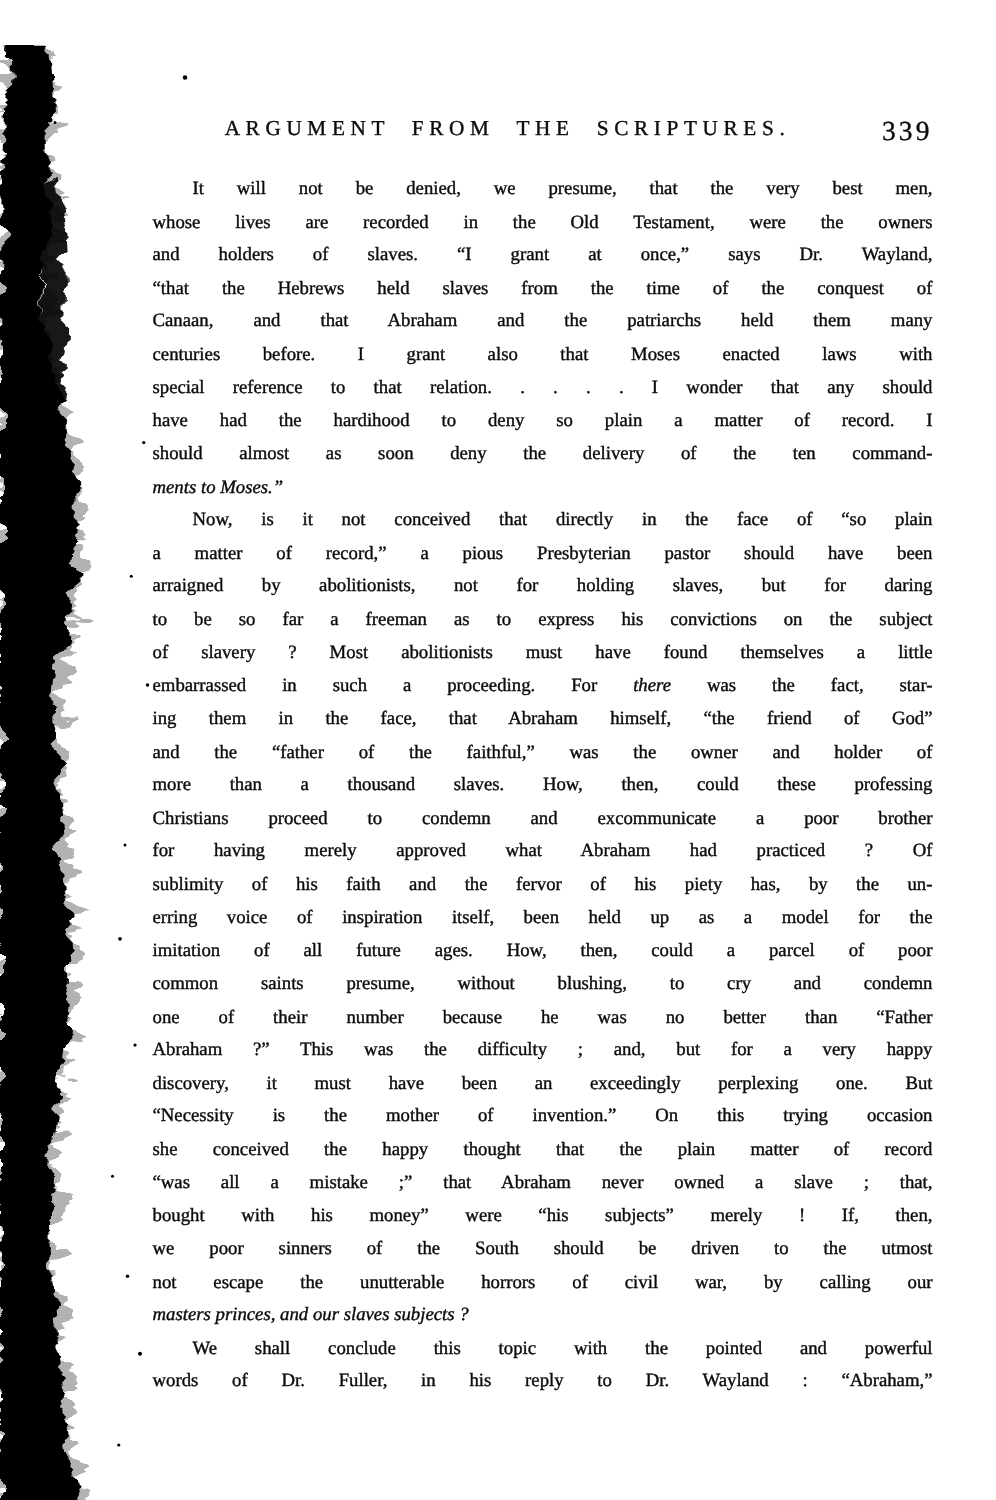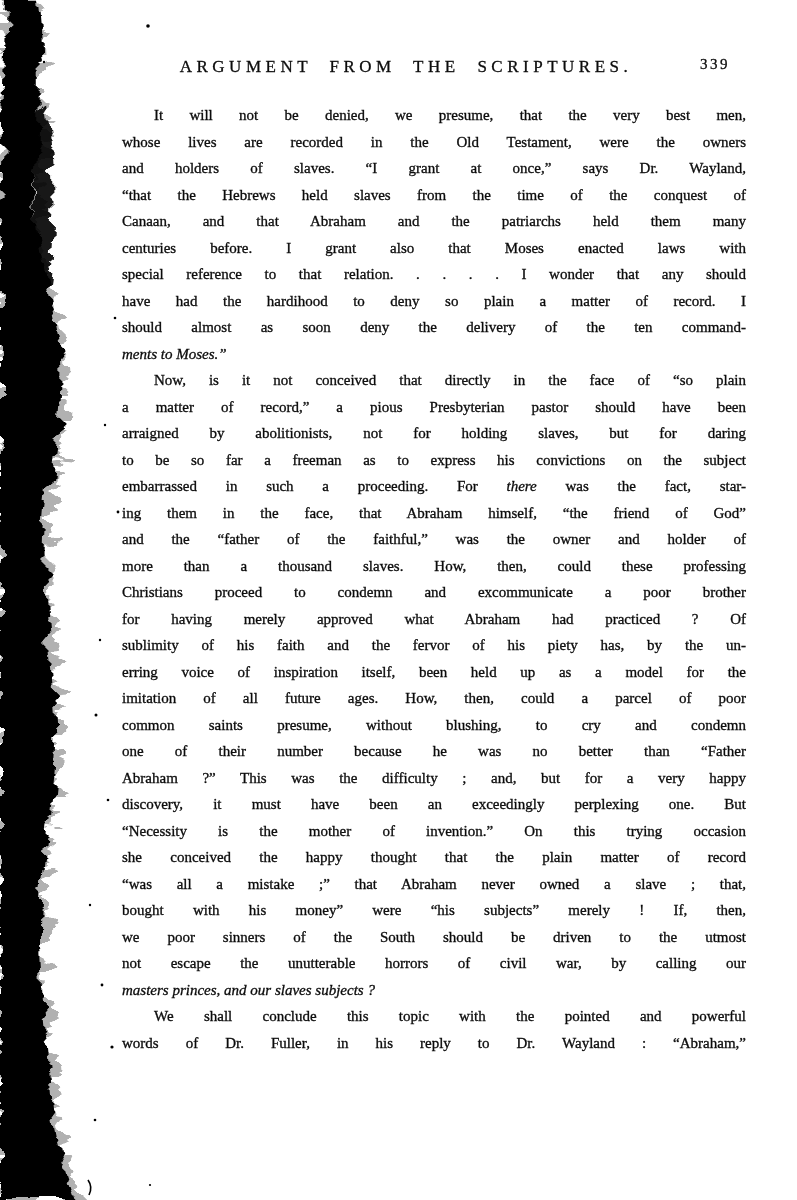--- a/index.html
+++ b/index.html
@@ -4,37 +4,37 @@
 <style>
   html,body{margin:0;padding:0;}
   body{
     width:797px;height:1200px;
     background:#ffffff;
     position:relative;
     overflow:hidden;
     font-family:"Liberation Serif","DejaVu Serif",serif;
     color:#0c0c0c;
   }
-  .page{position:absolute;inset:0;}
+  .page{position:absolute;inset:0;margin-top:36px;}
   .binding-svg{position:absolute;left:0;top:0;}
   .running-head{
     position:absolute;top:57px;left:122px;width:624px;height:26px;
     -webkit-text-stroke:0.3px currentColor;
   }
   .head-title{
     text-align:center;
     font-size:17px;
     letter-spacing:4.5px;
     word-spacing:9px;
     padding-right:56px;
     white-space:nowrap;
   }
   .page-number{
-    position:absolute;right:16px;top:-1px;
-    font-size:15px;letter-spacing:2.5px;
+    position:absolute;right:0px;top:-1px;
+    font-size:22px;letter-spacing:2.5px;
   }
   .text-block{
     position:absolute;left:122px;top:102px;width:624px;
     font-size:15px;line-height:26.5px;
     -webkit-text-stroke:0.32px currentColor;
   }
   .line{
     text-align:justify;
     text-align-last:justify;
   }
@@ -97,20 +97,21 @@
       <div class="line">Canaan, and that Abraham and the patriarchs held them many</div>
       <div class="line">centuries before.  I grant also that Moses enacted laws with</div>
       <div class="line">special reference to that relation. . . . . I wonder that any should</div>
       <div class="line">have had the hardihood to deny so plain a matter of record.  I</div>
       <div class="line">should almost as soon deny the delivery of the ten command-</div>
       <div class="line para-end">ments to Moses.”</div>
       <div class="line indent">Now, is it not conceived that directly in the face of “so plain</div>
       <div class="line">a matter of record,” a pious Presbyterian pastor should have been</div>
       <div class="line">arraigned by abolitionists, not for holding slaves, but for daring</div>
       <div class="line">to be so far a freeman as to express his convictions on the subject</div>
+      <div class="line">of slavery ?  Most abolitionists must have found themselves a little</div>
       <div class="line">embarrassed in such a proceeding.  For <em>there</em> was the fact, star-</div>
       <div class="line">ing them in the face, that Abraham himself, “the friend of God”</div>
       <div class="line">and the “father of the faithful,” was the owner and holder of</div>
       <div class="line">more than a thousand slaves.  How, then, could these professing</div>
       <div class="line">Christians proceed to condemn and excommunicate a poor brother</div>
       <div class="line">for having merely approved what Abraham had practiced ?  Of</div>
       <div class="line">sublimity of his faith and the fervor of his piety has, by the un-</div>
       <div class="line">erring voice of inspiration itself, been held up as a model for the</div>
       <div class="line">imitation of all future ages.  How, then, could a parcel of poor</div>
       <div class="line">common saints presume, without blushing, to cry and condemn</div>

